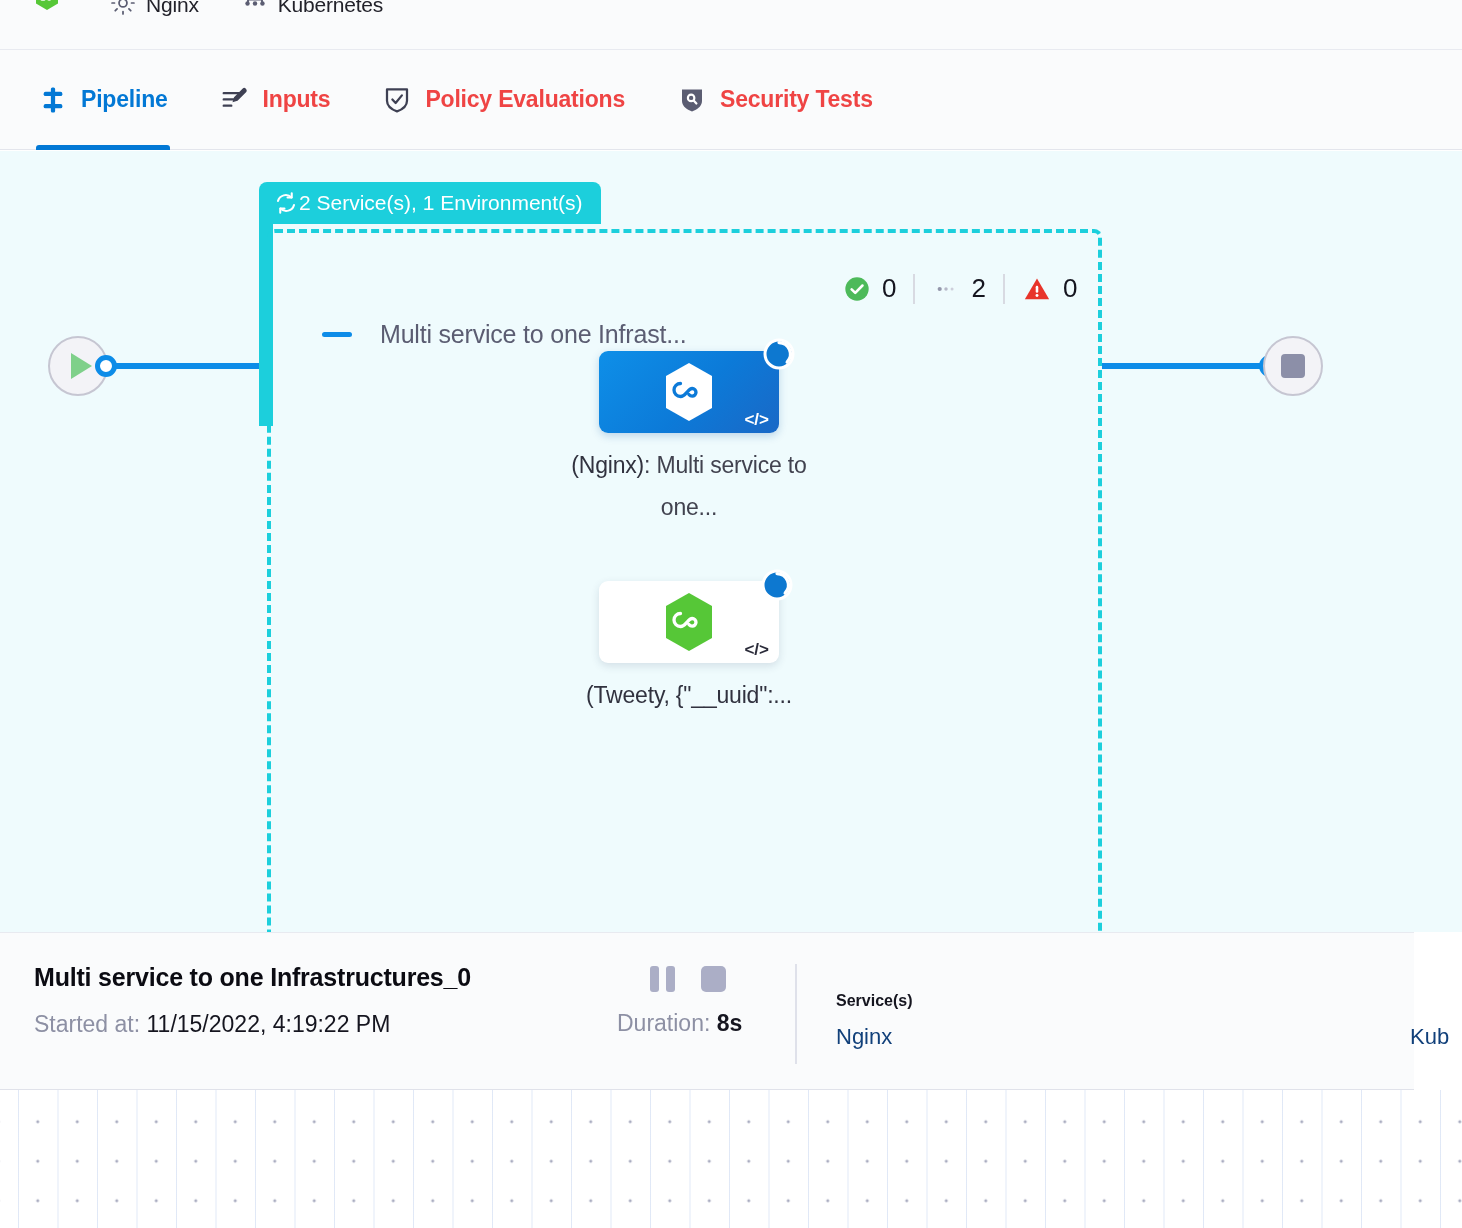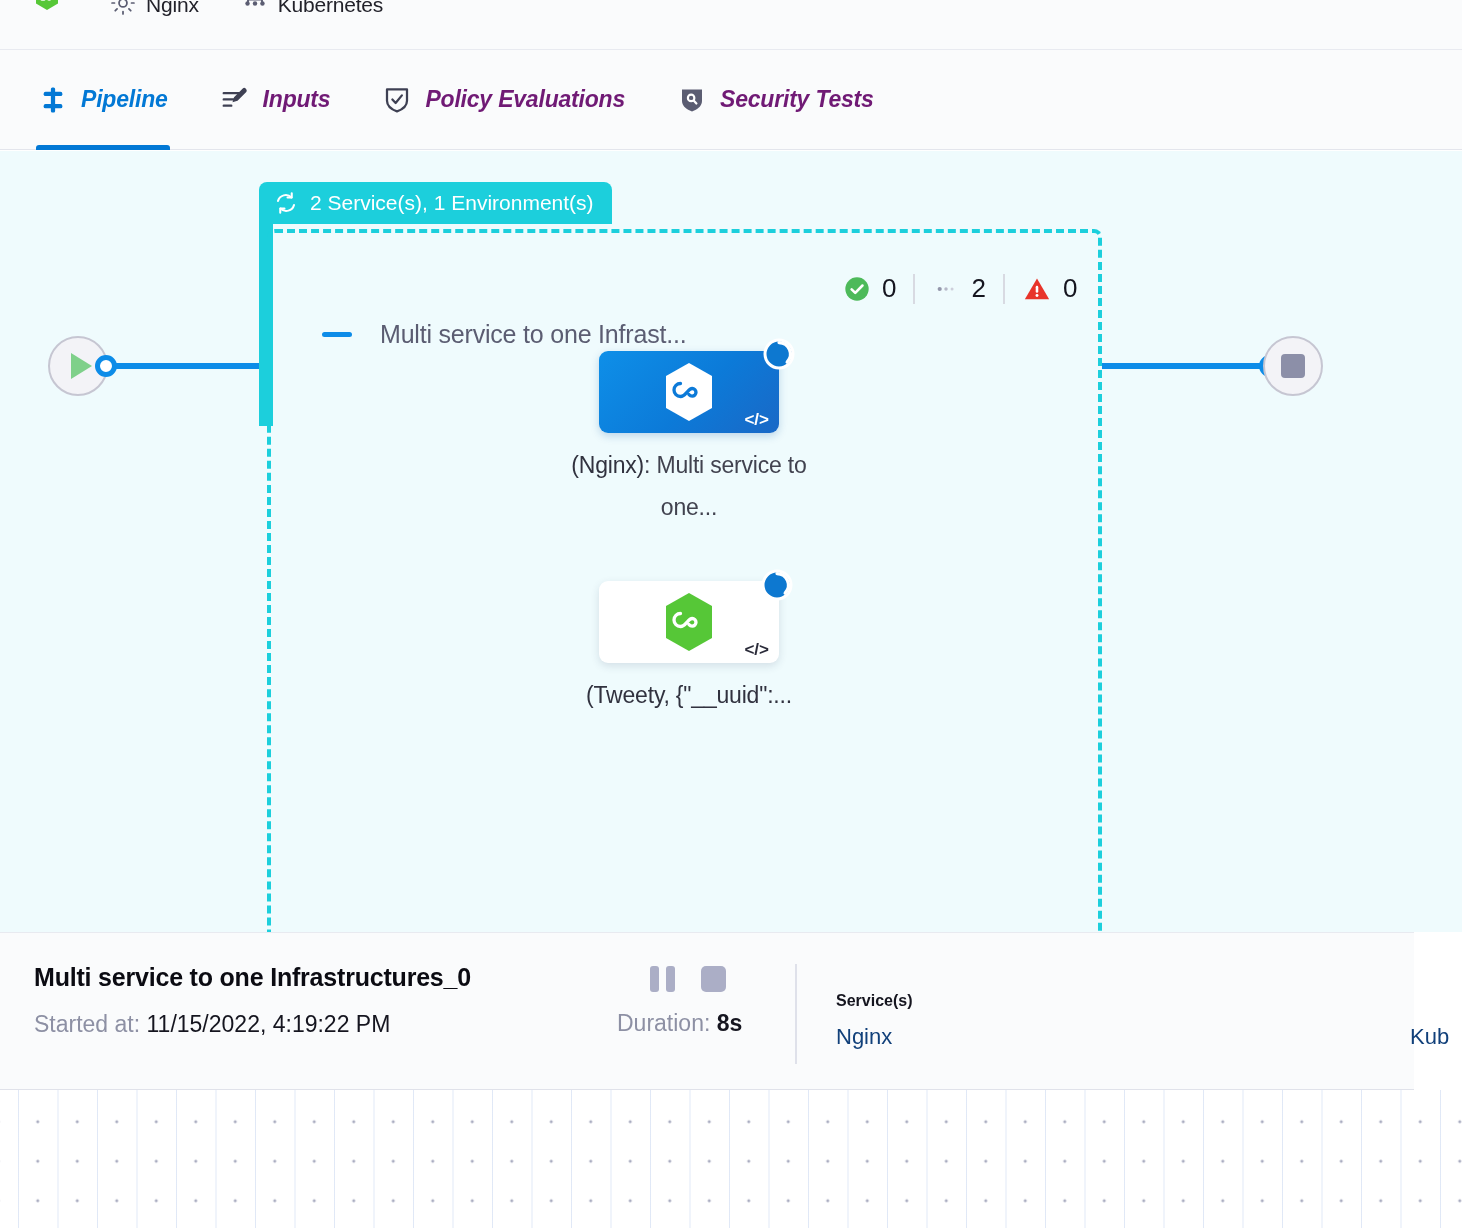--- a/index.html
+++ b/index.html
@@ -35,24 +35,23 @@
   .tabbar {
     position: absolute; top: 50px; left: 0; width: 1462px; height: 100px;
     background: #fafbfc;
     border-bottom: 1px solid #e3e5ec;
     display: flex; align-items: center; padding-left: 36px;
   }
   .tab {
     display: flex; align-items: center; gap: 13px;
     height: 100px; cursor: pointer; position: relative;
     padding: 0 2px;
-    font-style: italic;
   }
   .tab + .tab { margin-left: 48px; }
-  .tab-label { font-size: 23px; font-weight: 700; color: #701a75; letter-spacing: -0.2px; }
+  .tab-label { font-size: 23px; font-weight: 700; color: #ef4444; letter-spacing: -0.2px; }
   .tab.active .tab-label { color: #0278d5; }
   .tab.active::after {
     content: ""; position: absolute; left: 0; right: 0; bottom: 0;
     height: 5px; background: #0278d5; border-radius: 3px 3px 0 0;
   }
   .tab-icon { width: 30px; height: 30px; display: block; flex: none; }
 
   
   .canvas {
     position: absolute; top: 151px; left: 0; width: 1462px; height: 781px;
@@ -80,21 +79,21 @@
     background: #ffffff; border: 5px solid #0d8ce8;
   }
   .conn-line { position: absolute; height: 6px; background: #0d8ce8; }
 
   
   .group-tab {
     position: absolute;
     background: #1ccfdc;
     color: #ffffff;
     border-radius: 8px 8px 0 0;
-    display: flex; align-items: center; gap: 11px;
+    display: flex; align-items: center; 
     padding: 0 18px 0 14px;
     height: 42px;
     font-size: 21px;
     white-space: nowrap;
   }
   .group-leftbar {
     position: absolute; background: #1ccfdc;
   }
   .group-box {
     position: absolute;

